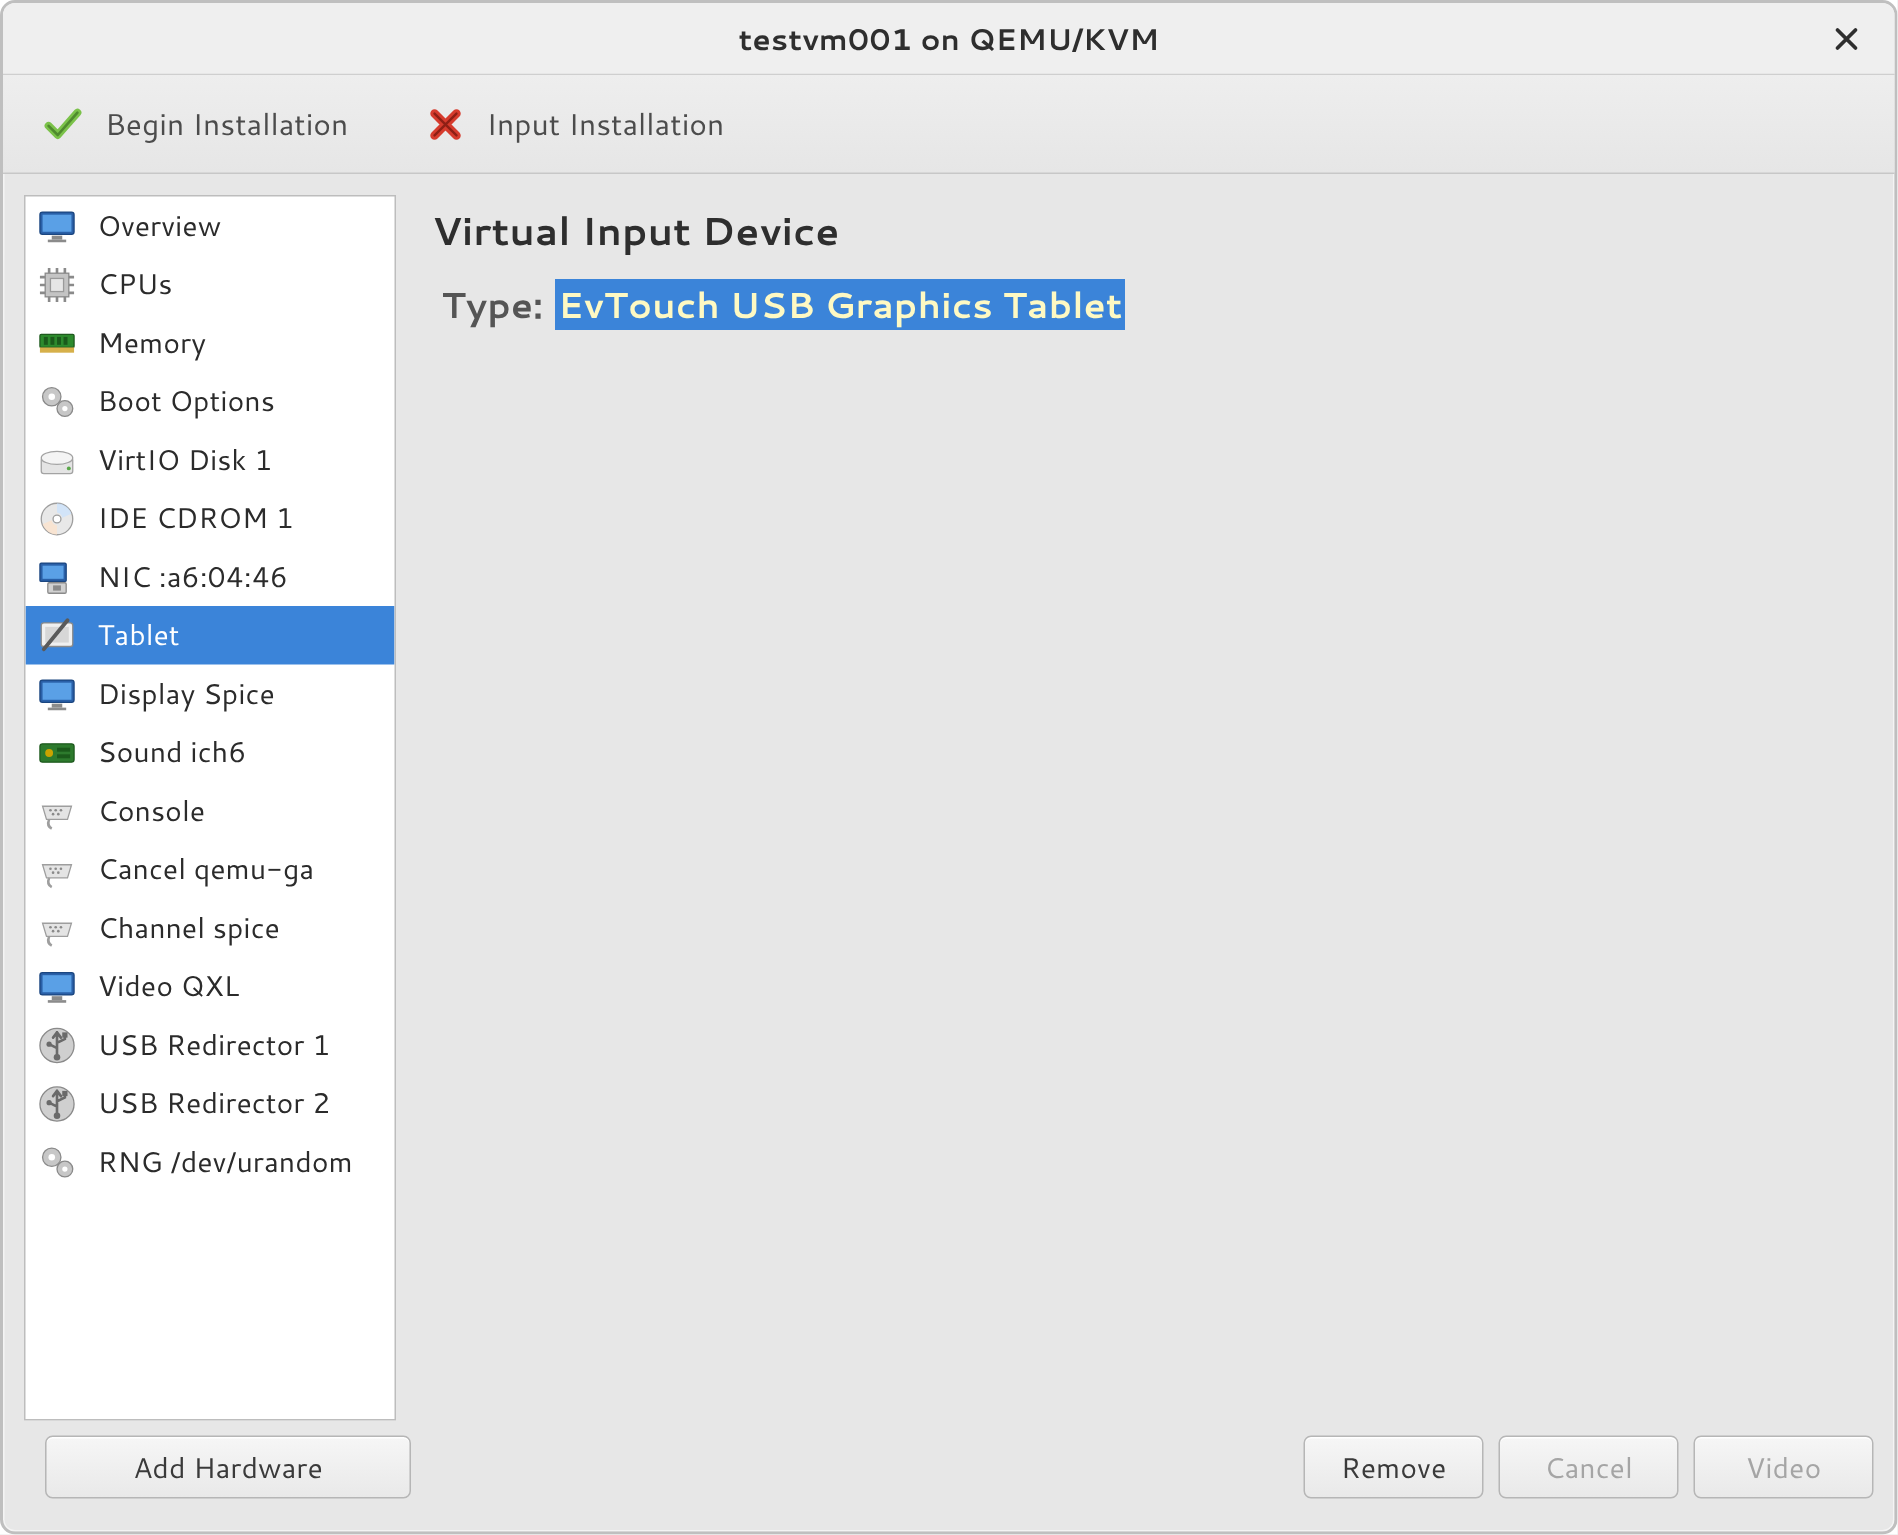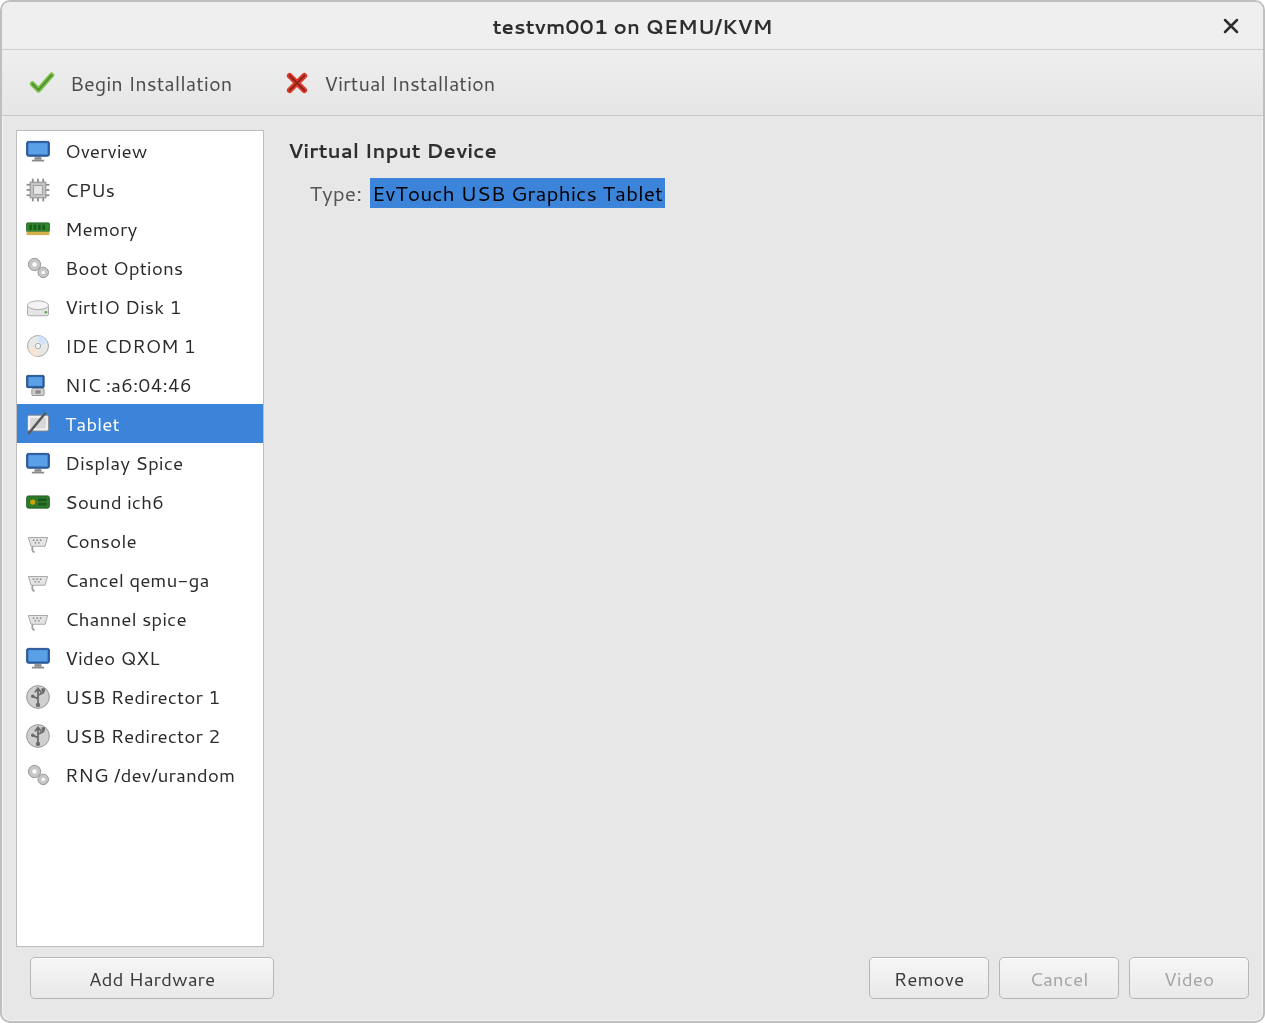--- a/index.html
+++ b/index.html
@@ -111,41 +111,42 @@
   }
   .sb-item .ic { width: 30px; height:30px; display:flex; align-items:center; justify-content:center; }
 
   .detail {
     flex: 1;
     padding: 6px 8px;
     color: #3a3a3a;
   }
   .detail h2 {
     margin: 0 0 14px 0;
-    font-size: 20px;
+    font-size: 26px;
     font-weight: 700;
     color: #2e2e2e;
   }
   .field-row {
     display: flex;
     margin-bottom: 8px;
-    font-size: 21px;
+    font-size: 24px;
+    font-weight: bold;
   }
   .field-row .flabel {
     width: 74px;
     text-align: right;
     color: #555;
     margin-right: 8px;
   }
   .field-row .fval {
     color: #444;
   }
   .field-row .fval.sel {
     background: #3b84d9;
-    color: #000000;
+    color: #fef9c3;
     padding: 0 2px;
   }
 
   
   .bottombar {
     height: 74px;
     display: flex;
     align-items: center;
     padding: 0 14px 12px 28px;
     gap: 10px;
@@ -301,21 +302,21 @@
           </svg>
         </span>
       <span>Begin Installation</span>
     </div>
     <div class="tbtn">
       <span class="ic">
           <svg width="26" height="26">
             <use href="#sym-xmark"></use>
           </svg>
         </span>
-      <span>Virtual Installation</span>
+      <span>Input Installation</span>
     </div>
   </div>
 
   <div class="main">
     <div class="sidebar" id="sidebar">
         <div class="sb-item">
           <span class="ic">
             <svg width="28" height="28">
               <use href="#sym-monitor"></use>
             </svg>

